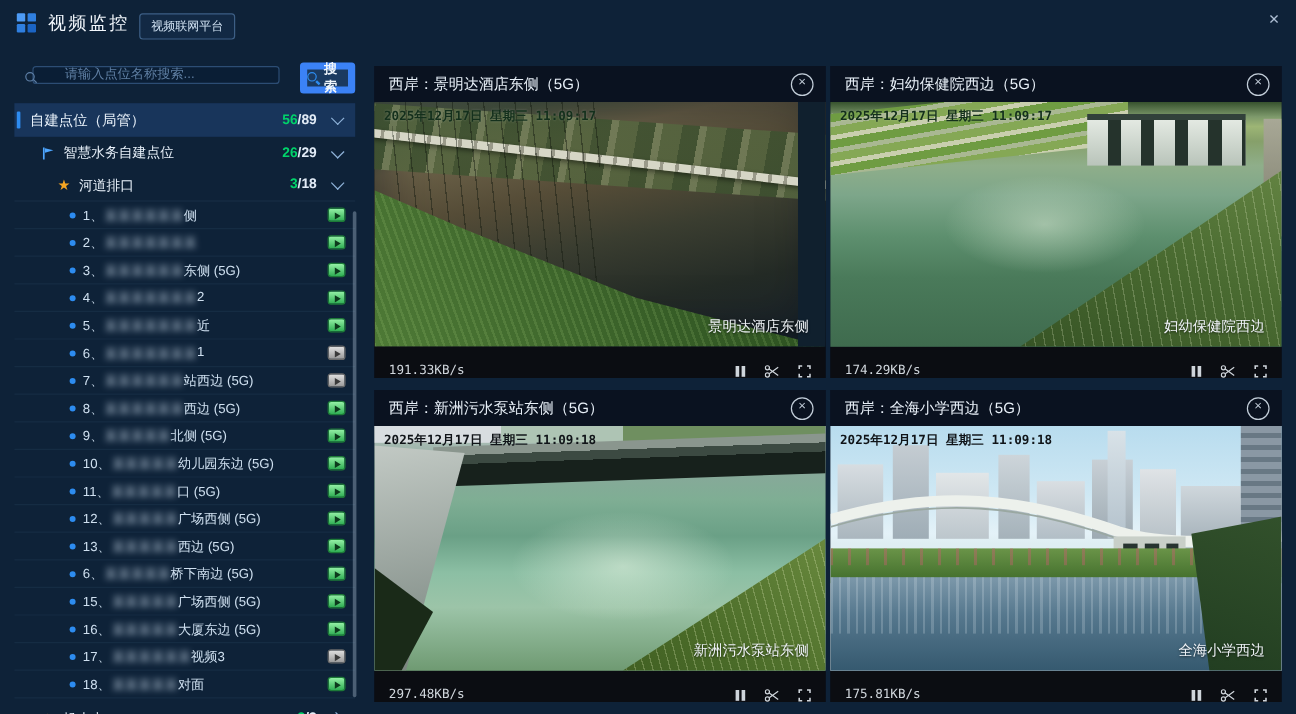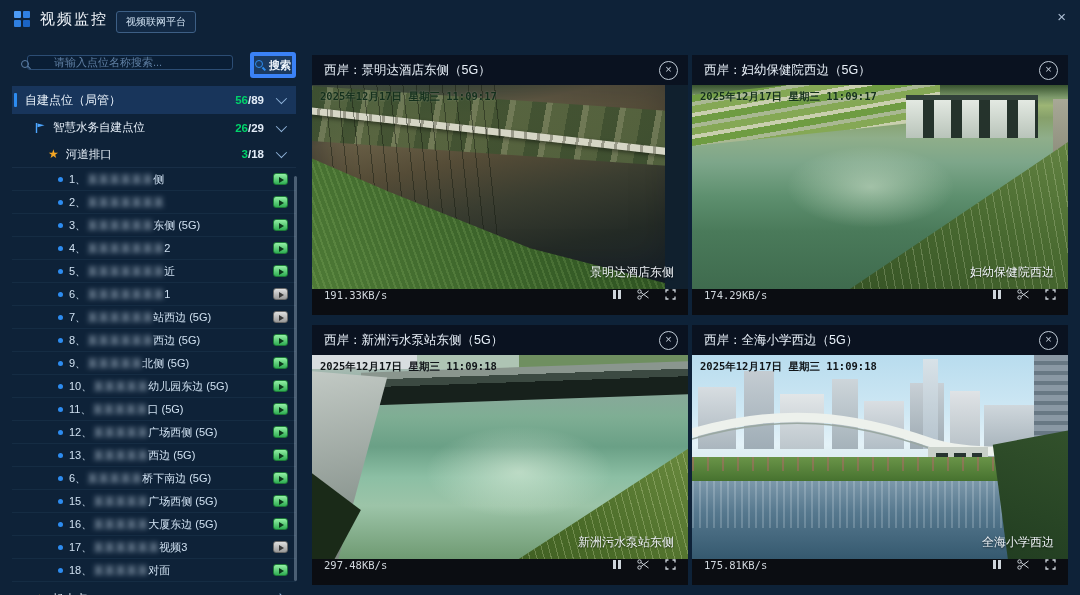--- a/index.html
+++ b/index.html
@@ -26,21 +26,21 @@
   .search-box{position:absolute;left:0;top:0;width:206px;height:15px;padding-left:15px;}
   .search-input{width:100%;height:100%;box-sizing:border-box;background:rgba(9,28,52,.6);
     border:1px solid #2c4d74;border-radius:3px;color:#cfe0f0;font-size:11px;
     padding:0 8px 0 26px;outline:none;font-family:"Liberation Sans",sans-serif;}
   .search-input::placeholder{color:#5f7f a3;color:#5f7fa3;}
   .mag-sm{position:absolute;left:9px;top:8px;width:8px;height:8px;border:1.4px solid #5d7fa6;
     border-radius:50%;box-sizing:border-box;}
   .mag-sm::after{content:"";position:absolute;width:4px;height:1.4px;background:#5d7fa6;
     transform:rotate(45deg);right:-3px;bottom:-1px;}
   .search-btn{position:absolute;right:0;top:0;width:46px;height:26px;background:#1b3a60;
-    border:4px solid #3b82f6;border-radius:3px;display:flex;align-items:center;
+    border:6px solid #3b82f6;border-radius:3px;display:flex;align-items:center;
     justify-content:center;gap:4px;cursor:pointer;box-sizing:border-box;}
   .mag-lg{position:relative;width:10px;height:10px;flex:0 0 10px;}
   .mag-lg b{position:absolute;left:0;top:0;width:8px;height:8px;border:1.7px solid #2d8cf0;
     border-radius:50%;box-sizing:border-box;}
   .mag-lg::after{content:"";position:absolute;width:4px;height:1.7px;background:#2d8cf0;
     transform:rotate(45deg);right:-1px;bottom:0;}
   .search-btn span{font-size:11px;font-weight:bold;color:#f0f6fc;}
 
   .tree{position:absolute;left:0;right:0;top:38px;bottom:0;}
   .row{display:flex;align-items:center;}
@@ -83,21 +83,21 @@
   .ptitle{height:30px;flex:0 0 30px;background:#0a1220;display:flex;align-items:center;
     padding:0 10px 0 12px;font-size:12.5px;color:#e8f0f8;}
   .pclose{margin-left:auto;width:17px;height:17px;border:1px solid #c2cdd8;border-radius:50%;
     color:#c2cdd8;font-size:11px;line-height:15px;text-align:center;cursor:pointer;flex:0 0 17px;}
   .pvideo{position:relative;flex:1;overflow:hidden;background:#0d1a26;}
   .osd{position:absolute;left:8px;top:5px;z-index:5;font-family:"DejaVu Sans Mono",monospace;
     font-size:10.5px;font-weight:bold;color:#14301c;text-shadow:0 0 2px rgba(255,255,255,.25);}
   .osd.dark{color:#101418;text-shadow:none;}
   .wm{position:absolute;right:14px;bottom:8px;z-index:5;font-size:12px;color:#eef2f6;
     text-shadow:0 1px 2px rgba(0,0,0,.65);}
-  .pbar{height:26px;flex:0 0 26px;background:#0b0d12;display:flex;align-items:flex-start;padding:0 12px;}
+  .pbar{height:26px;flex:0 0 26px;background:#0b0d12;display:flex;align-items:flex-end;padding:0 12px;}
   .rate{font-size:10.5px;color:#d0d6dc;font-family:"DejaVu Sans Mono",monospace;}
   .ctrl{margin-left:auto;display:flex;gap:15px;align-items:center;}
   .ctrl svg{display:block;cursor:pointer;}
 
   .layer{position:absolute;}
 
   
   .v1{background:linear-gradient(168deg,#5a6650 0%,#4e5a44 10%,#6b6148 22%,#554c37 38%,
       #3a3d30 55%,#242b26 75%,#16202a 100%);box-shadow:inset 0 0 50px rgba(0,10,20,.55);}
   .v1 .bank{left:-4%;top:0;width:112%;height:27%;transform:skewY(4deg);transform-origin:left;

